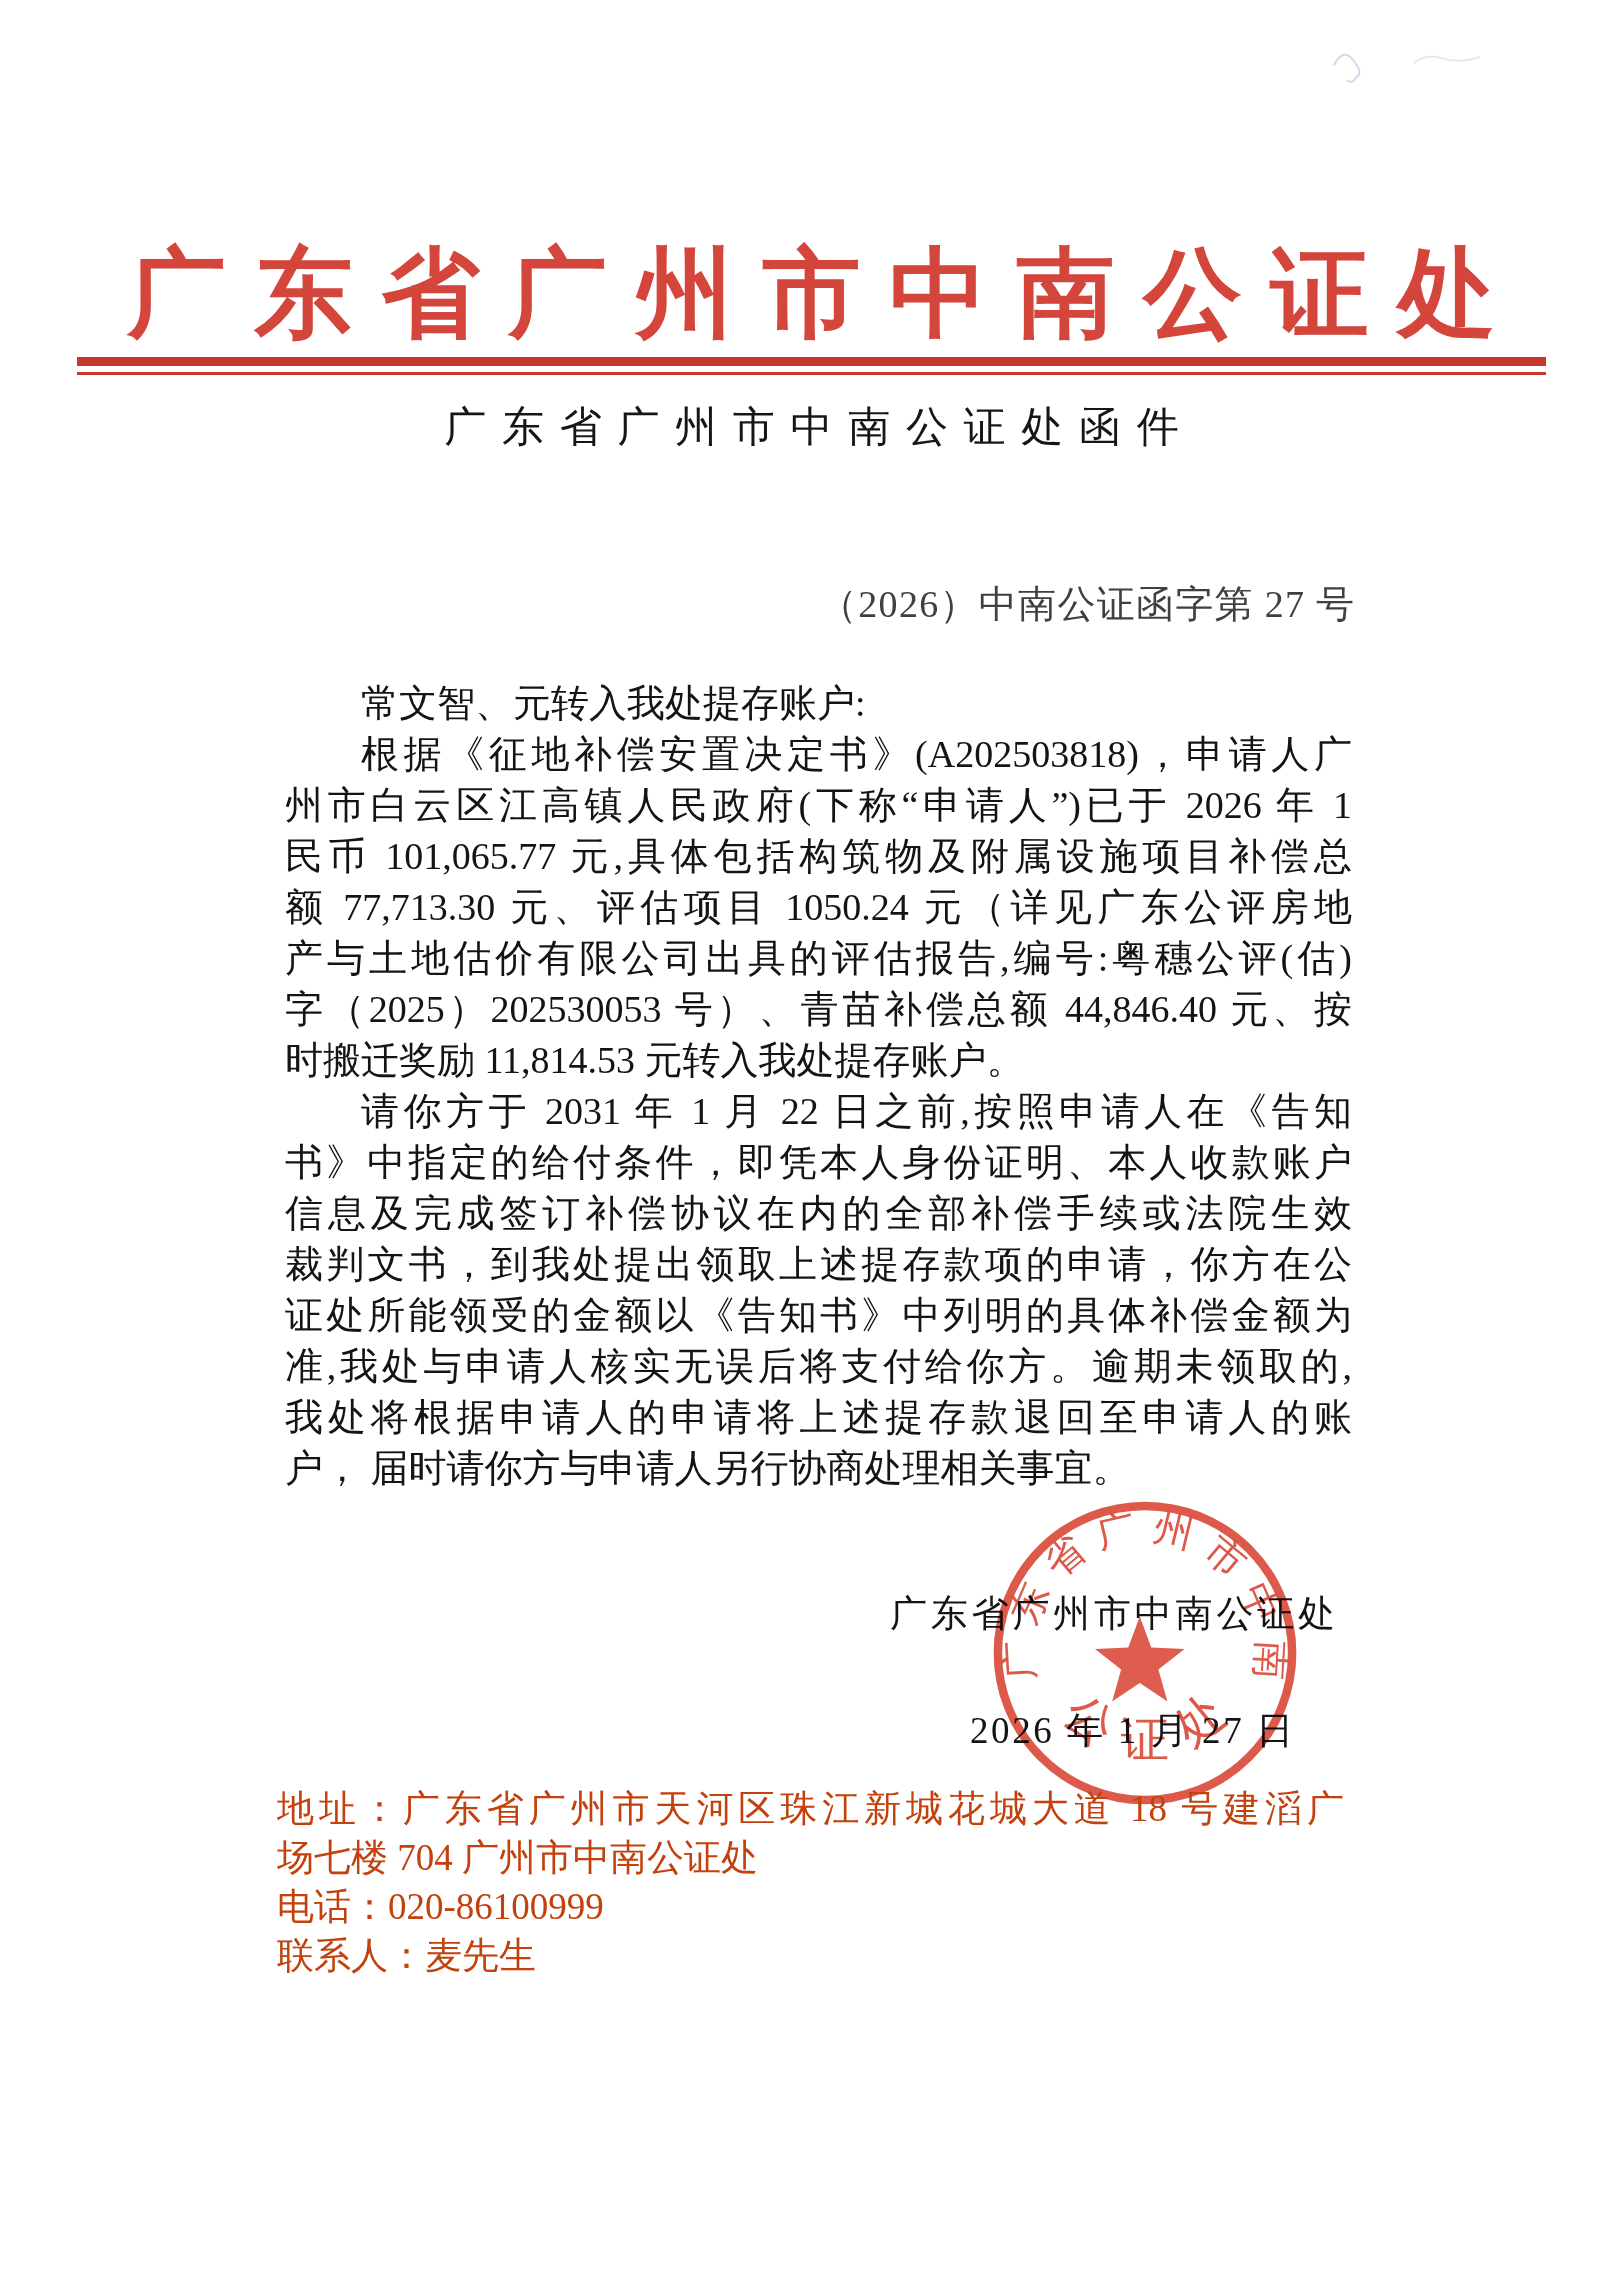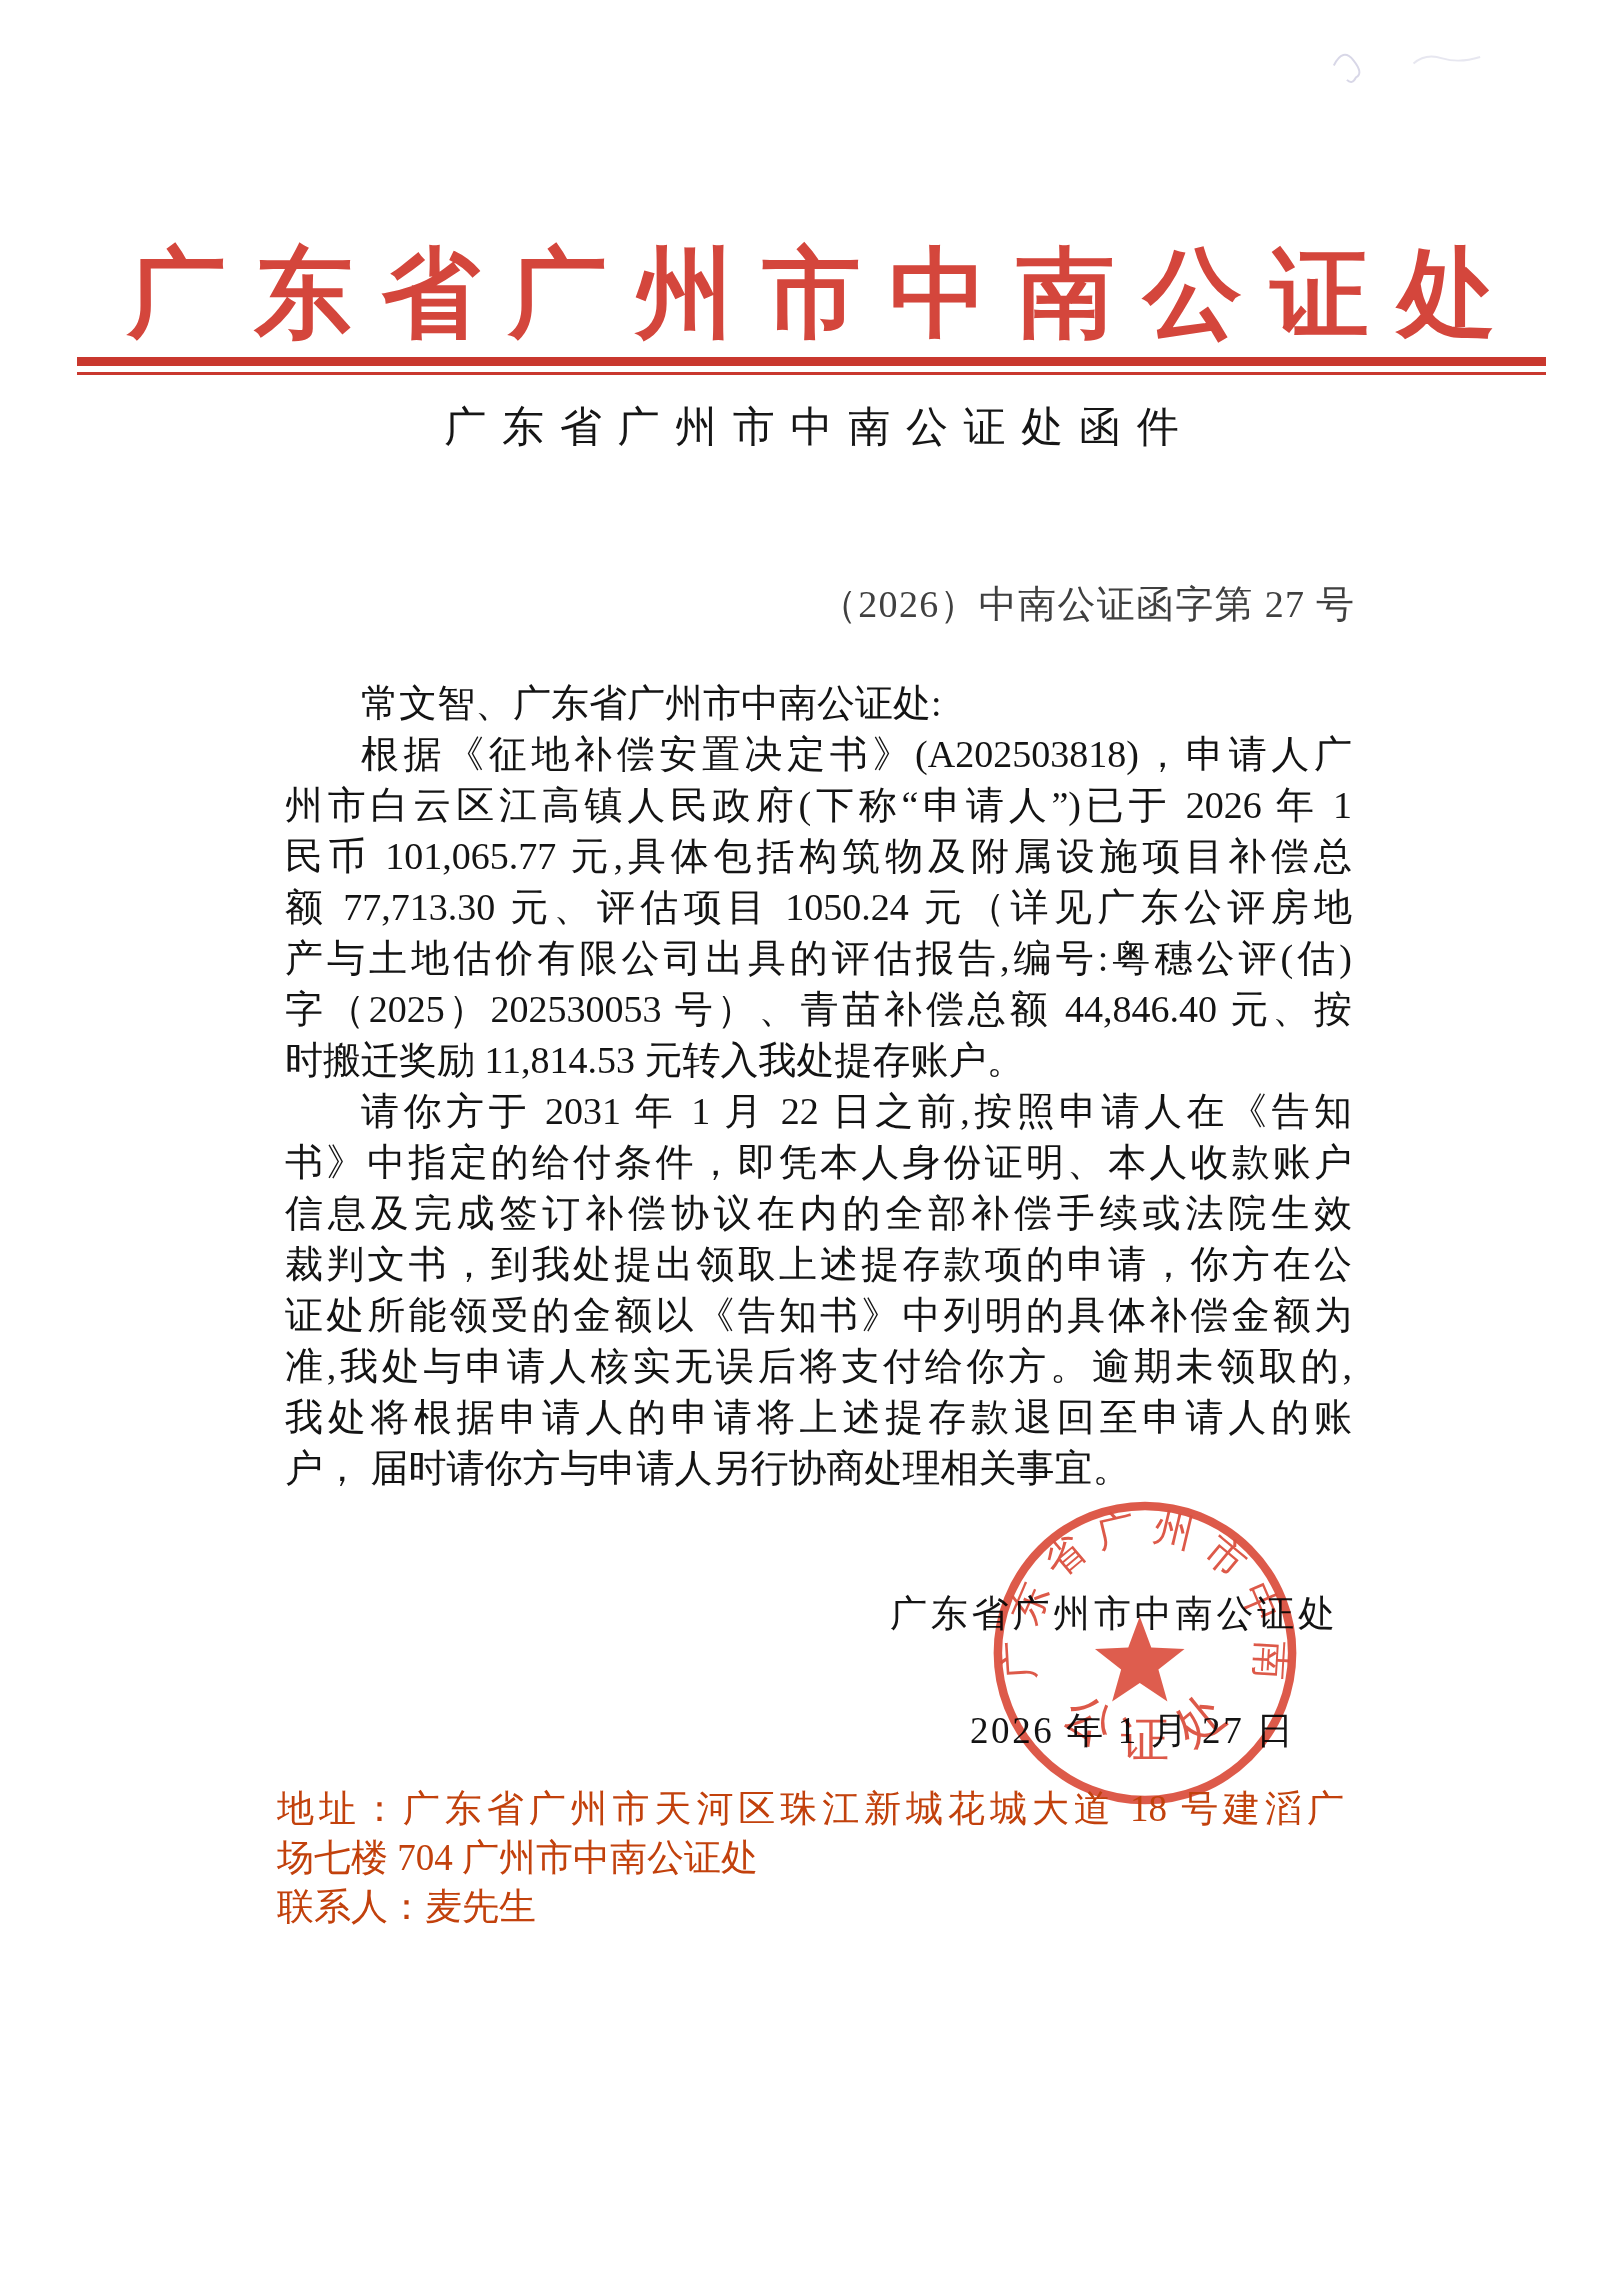--- a/index.html
+++ b/index.html
@@ -59,21 +59,21 @@
     <path d="M160 42 q18 -16 44 -8 t58 -2" fill="none" stroke="#bbb9d4" stroke-width="3" opacity="0.35"></path>
   </svg>
 
   <div class="org-title">广东省广州市中南公证处</div>
   <div class="rule rule-thick"></div>
   <div class="rule rule-thin"></div>
   <div class="sub-title">广东省广州市中南公证处函件</div>
   <div class="doc-number">（2026）中南公证函字第 27 号</div>
 
   <div class="body-block">
-    <div class="bline indent no-just">常文智、广东省广州市中南公证处:</div>
+    <div class="bline indent no-just">常文智、元转入我处提存账户:</div>
     <div class="bline indent">根据《征地补偿安置决定书》(A202503818)，申请人广</div>
     <div class="bline">州市白云区江高镇人民政府(下称“申请人”)已于 2026 年 1</div>
     <div class="bline">民币 101,065.77 元,具体包括构筑物及附属设施项目补偿总</div>
     <div class="bline">额 77,713.30 元、评估项目 1050.24 元（详见广东公评房地</div>
     <div class="bline">产与土地估价有限公司出具的评估报告,编号:粤穗公评(估)</div>
     <div class="bline">字（2025）202530053 号）、青苗补偿总额 44,846.40 元、按</div>
     <div class="bline no-just">时搬迁奖励 11,814.53 元转入我处提存账户。</div>
     <div class="bline indent">请你方于 2031 年 1 月 22 日之前,按照申请人在《告知</div>
     <div class="bline">书》中指定的给付条件，即凭本人身份证明、本人收款账户</div>
     <div class="bline">信息及完成签订补偿协议在内的全部补偿手续或法院生效</div>
@@ -98,17 +98,18 @@
       <textPath href="#sealTopArc" startOffset="50%" text-anchor="middle" textLength="620">广东省广州市中南</textPath>
     </text>
     <text font-size="74" fill="#d8422f" font-family="Liberation Serif, DejaVu Serif, serif" opacity="0.95">
       <textPath href="#sealBottomArc" startOffset="50%" text-anchor="middle" textLength="290">公证处</textPath>
     </text>
   </svg>
 
   <div class="footer-block">
     <div class="f-just">地址：广东省广州市天河区珠江新城花城大道 18 号建滔广</div>
     <div>场七楼 704 广州市中南公证处</div>
+    <div>电话：020-86100999</div>
     <div>联系人：麦先生</div>
   </div>
 
 </div>
 
 
 </body></html>

